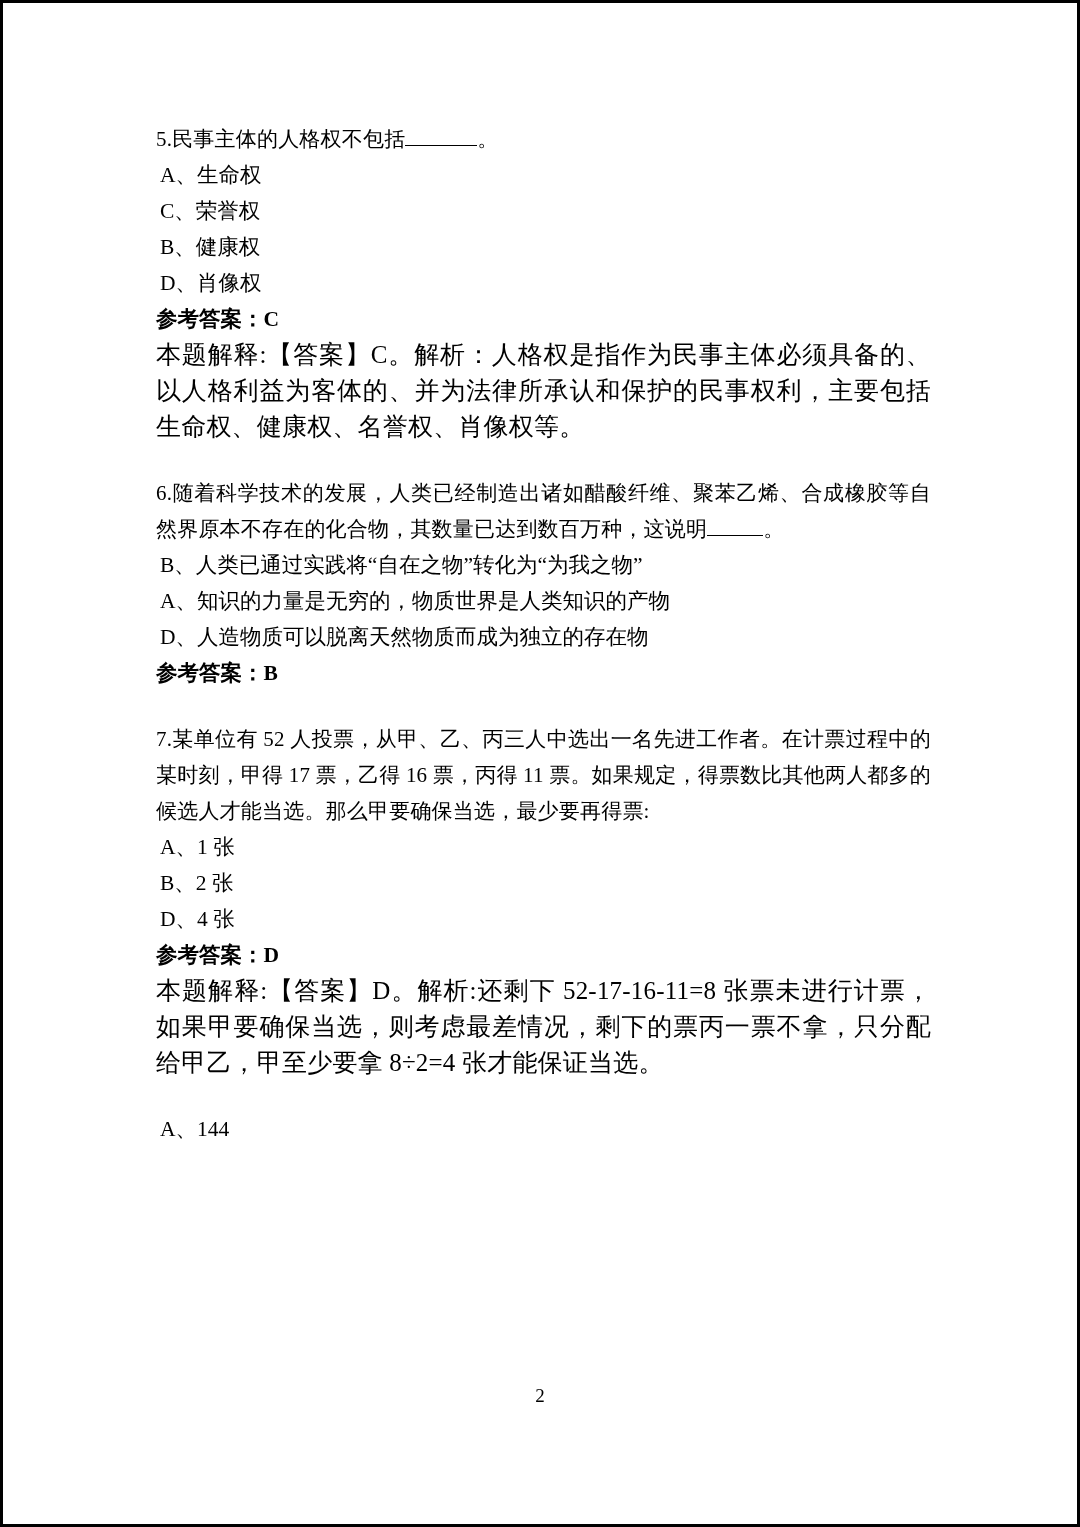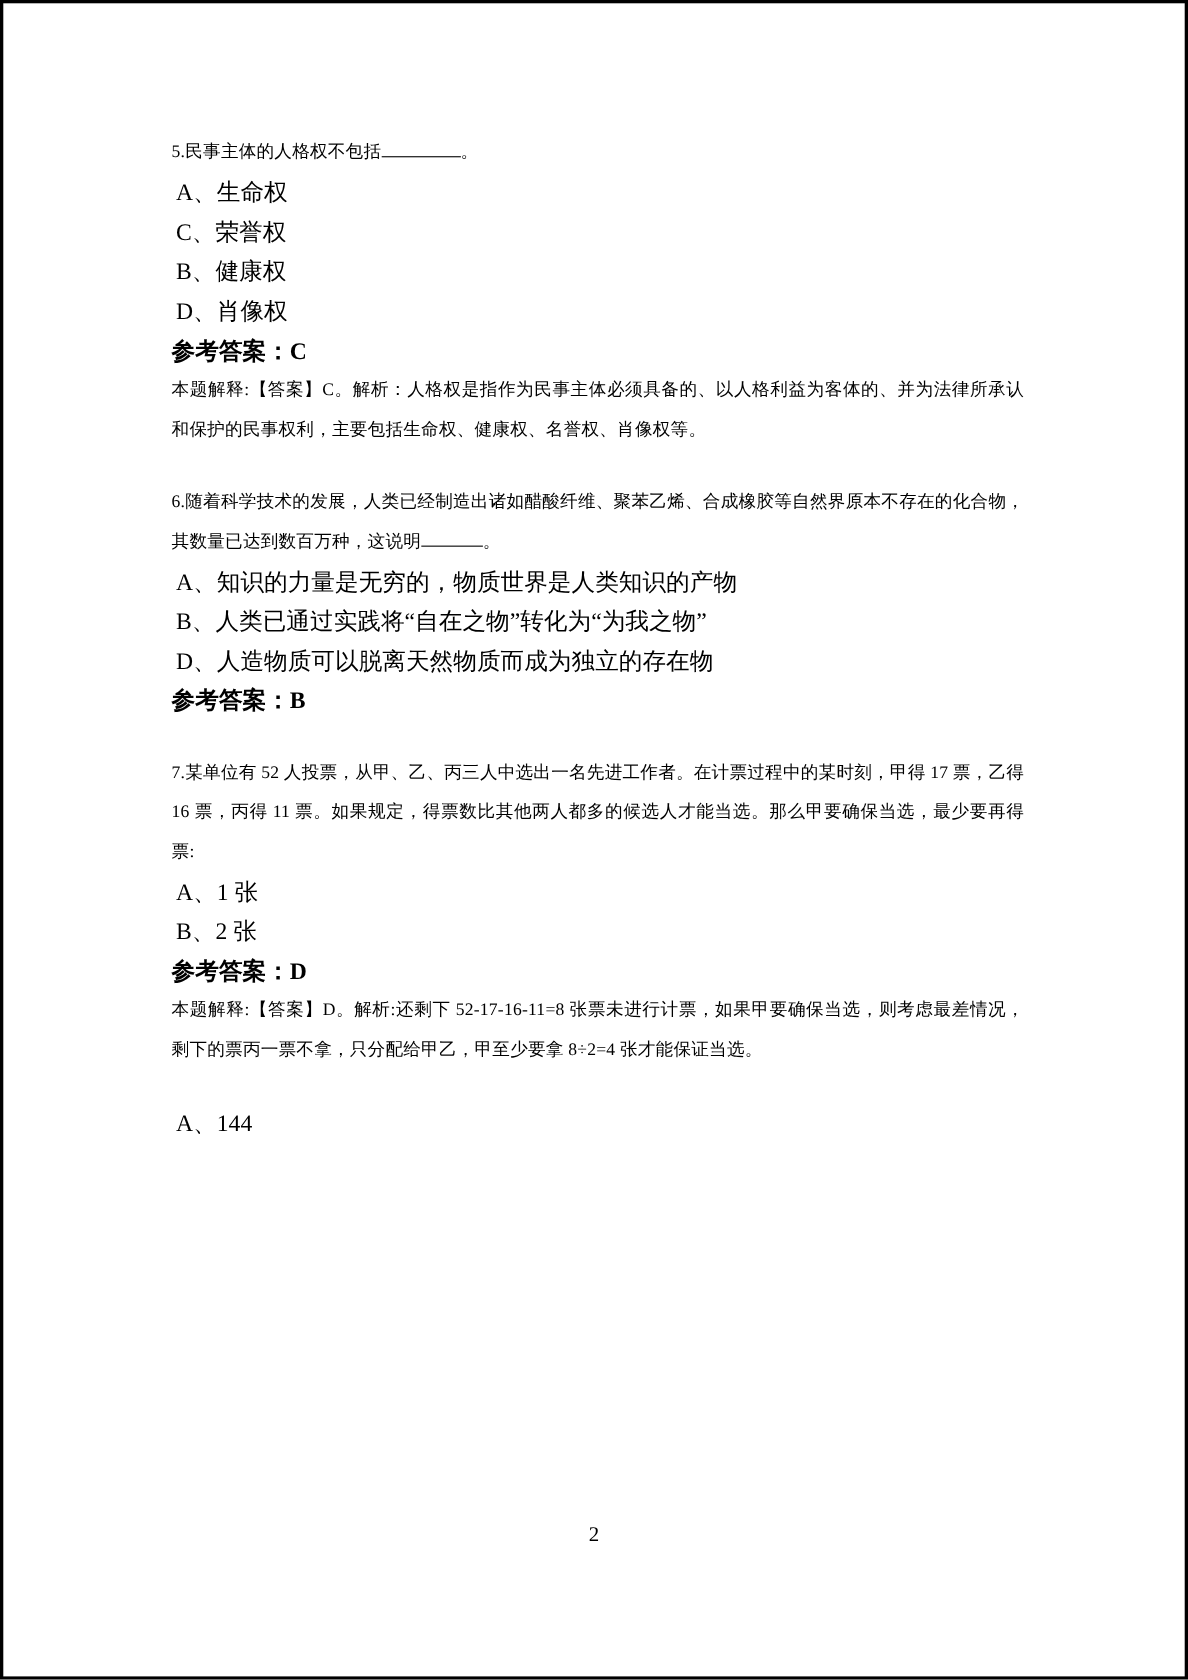--- a/index.html
+++ b/index.html
@@ -23,40 +23,40 @@
   .content {
     position: absolute;
     left: 153px;
     top: 118px;
     width: 775px;
   }
   .qblock {
     margin-bottom: 30px;
   }
   .qstem {
-    font-size: 16px;
+    font-size: 21px;
     line-height: 36px;
     text-align: justify;
     text-justify: inter-ideograph;
     letter-spacing: 0.2px;
   }
   .opt {
     font-size: 21.5px;
     line-height: 36px;
     padding-left: 4px;
     white-space: nowrap;
   }
   .ansline {
     font-size: 21.5px;
     line-height: 36px;
     white-space: nowrap;
     font-weight: bold;
   }
   .expl {
-    font-size: 16px;
+    font-size: 25px;
     line-height: 36px;
     text-align: justify;
     text-justify: inter-ideograph;
     letter-spacing: 0.2px;
   }
   .blank {
     display: inline-block;
     border-bottom: 1px solid #000000;
     vertical-align: baseline;
   }
@@ -84,30 +84,31 @@
       <div class="opt">A、生命权</div>
       <div class="opt">C、荣誉权</div>
       <div class="opt">B、健康权</div>
       <div class="opt">D、肖像权</div>
       <div class="ansline">参考答案：C</div>
       <div class="expl">本题解释:【答案】C。解析：人格权是指作为民事主体必须具备的、以人格利益为客体的、并为法律所承认和保护的民事权利，主要包括生命权、健康权、名誉权、肖像权等。</div>
     </div>
 
     <div class="qblock">
       <div class="qstem"><span>6.随着科学技术的发展，人类已经制造出诸如醋酸纤维、聚苯乙烯、合成橡胶等自然界原本不存在的化合物，其数量已达到数百万种，这说明</span><span class="blank blank-narrow"></span><span>。</span></div>
+      <div class="opt">B、人类已通过实践将“自在之物”转化为“为我之物”</div>
       <div class="opt">A、知识的力量是无穷的，物质世界是人类知识的产物</div>
-      <div class="opt">B、人类已通过实践将“自在之物”转化为“为我之物”</div>
       <div class="opt">D、人造物质可以脱离天然物质而成为独立的存在物</div>
       <div class="ansline">参考答案：B</div>
     </div>
 
     <div class="qblock">
       <div class="qstem">7.某单位有 52 人投票，从甲、乙、丙三人中选出一名先进工作者。在计票过程中的某时刻，甲得 17 票，乙得 16 票，丙得 11 票。如果规定，得票数比其他两人都多的候选人才能当选。那么甲要确保当选，最少要再得票:</div>
       <div class="opt">A、1 张</div>
       <div class="opt">B、2 张</div>
+      <div class="opt">D、4 张</div>
       <div class="ansline">参考答案：D</div>
       <div class="expl">本题解释:【答案】D。解析:还剩下 52-17-16-11=8 张票未进行计票，如果甲要确保当选，则考虑最差情况，剩下的票丙一票不拿，只分配给甲乙，甲至少要拿 8÷2=4 张才能保证当选。</div>
     </div>
 
     <div class="qblock">
       <div class="opt">A、144</div>
 
     </div>
 
   </div>

